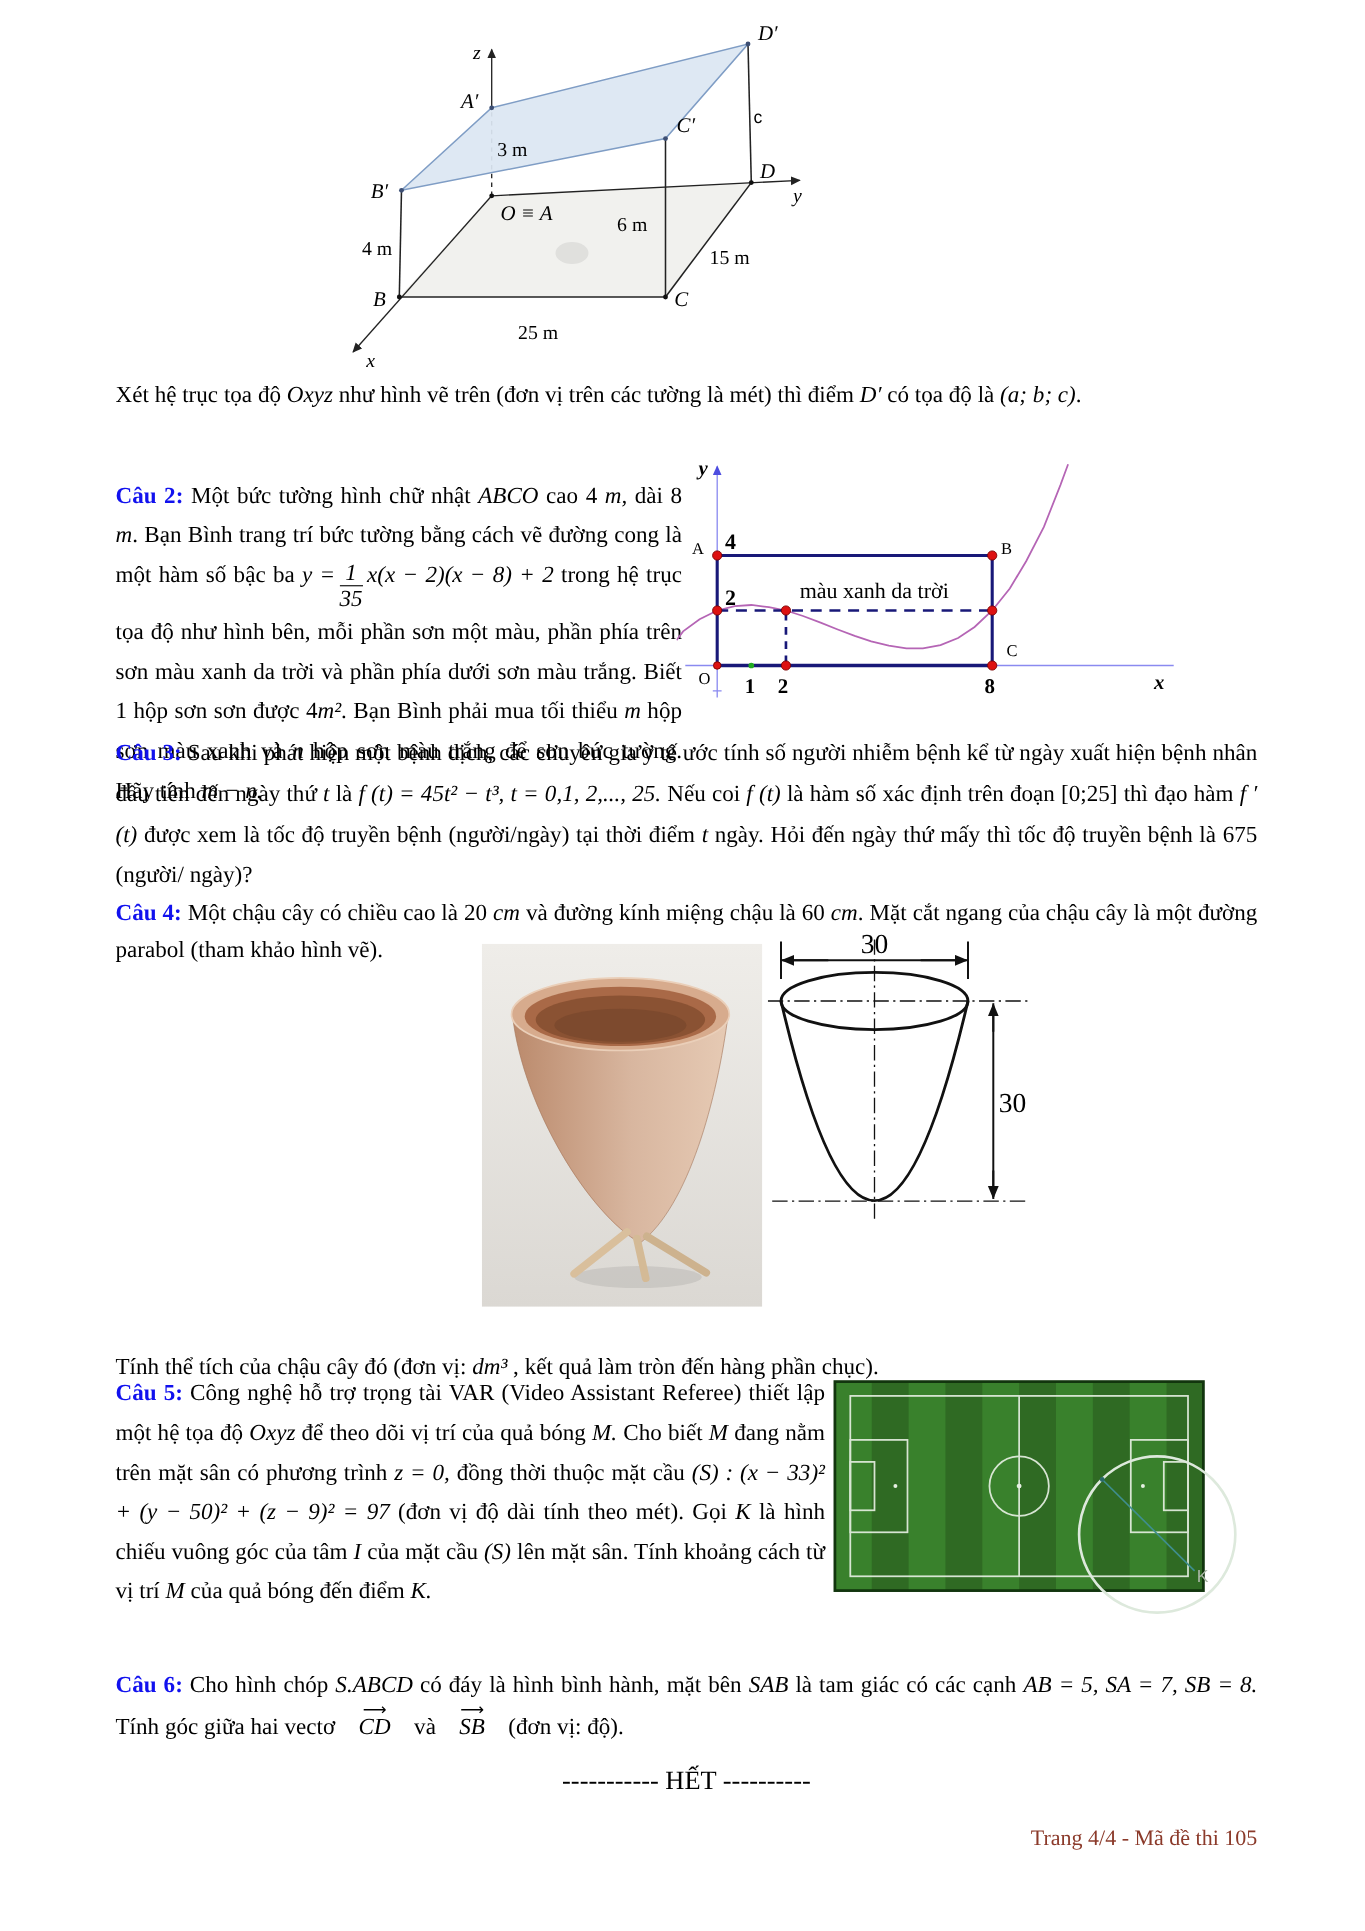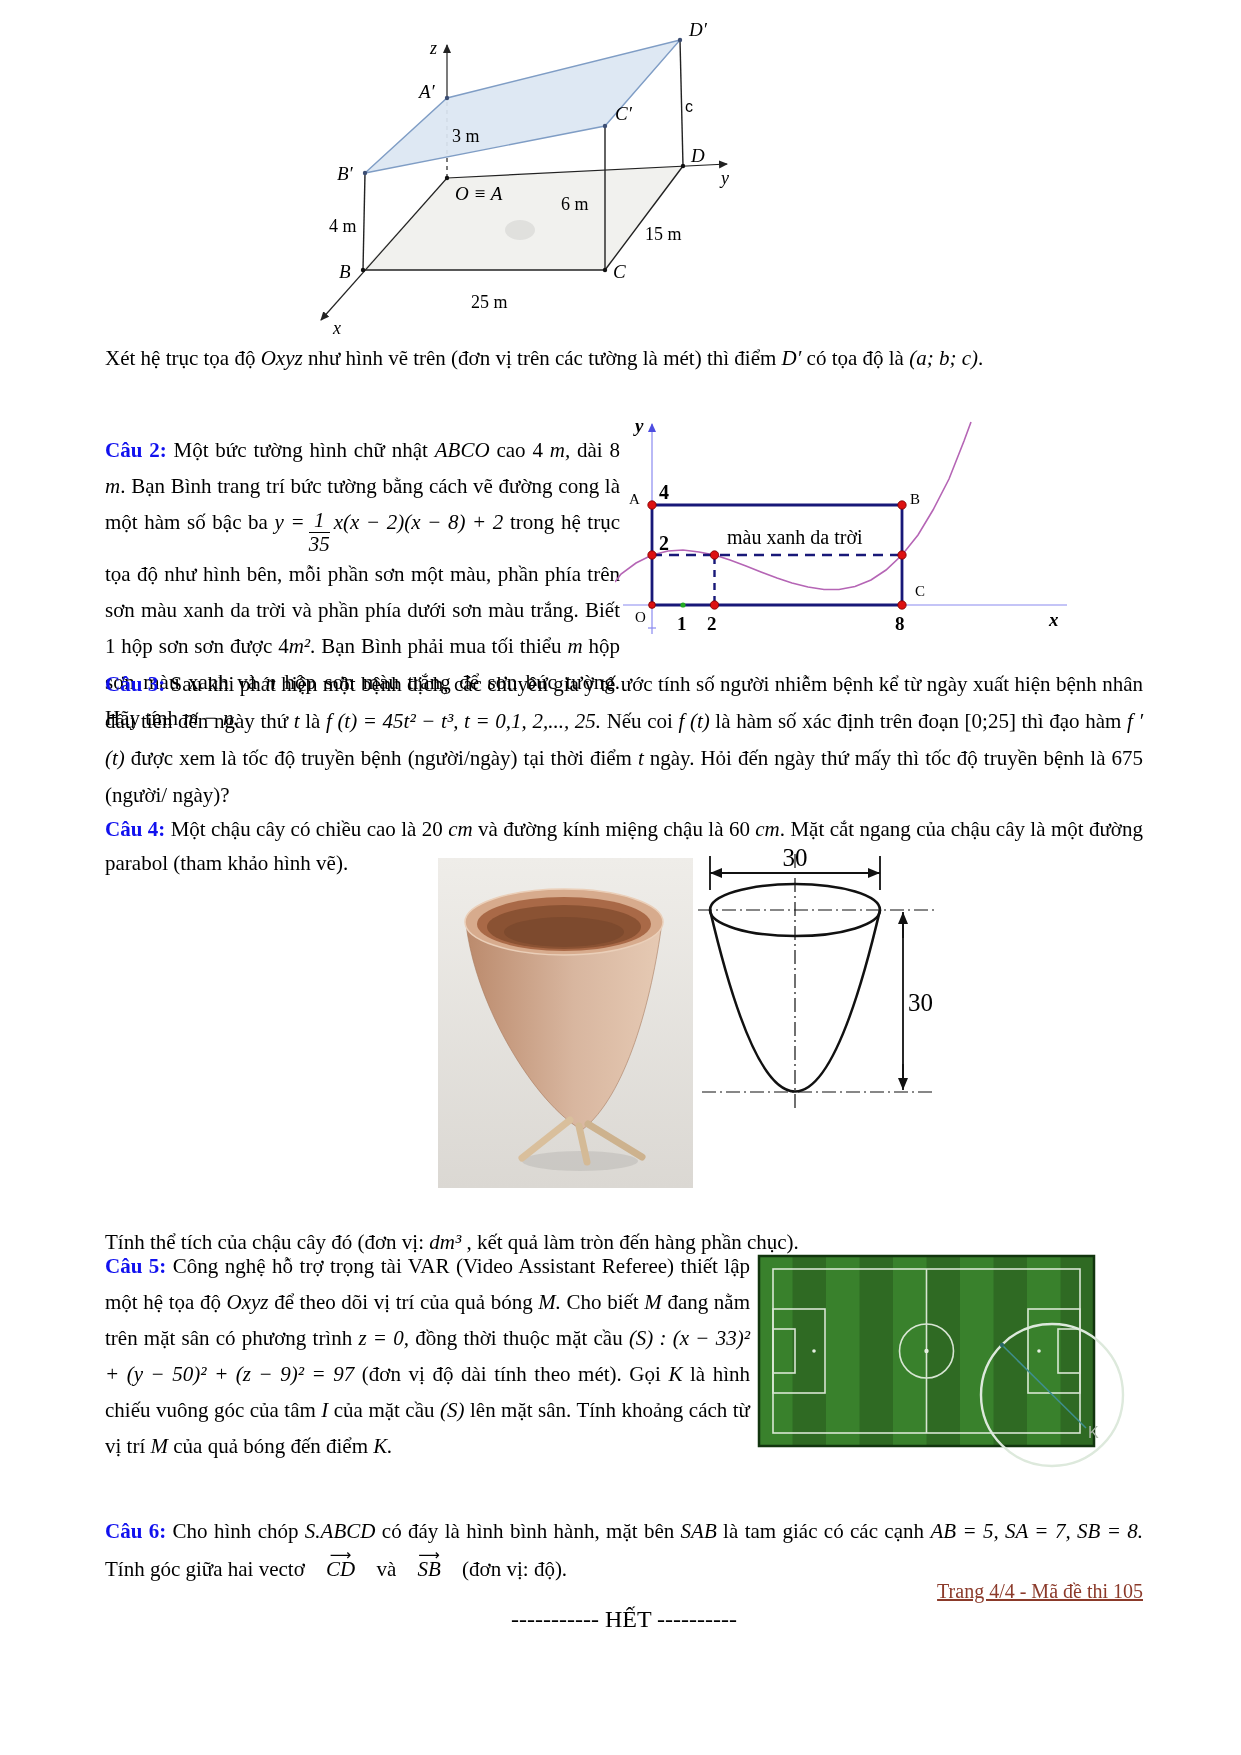--- a/index.html
+++ b/index.html
@@ -226,15 +226,15 @@
     <line x1="250" y1="93" x2="334" y2="176" stroke="#3f8e8e" stroke-width="1.5"></line>
     <circle cx="250" cy="93" r="2.2" fill="#2a6a6a"></circle>
     <text x="336" y="186" font-size="16" class="sans" fill="#aab6a7">K</text>
   </svg>
 
   <div class="abs" style="left:105px;top:1512px;width:1038px;">
     <p class="para" style="line-height:38px;"><span class="qlabel">Câu 6:</span><span> Cho hình chóp </span><span class="it">S.ABCD</span><span> có đáy là hình bình hành, mặt bên </span><span class="it">SAB</span><span> là tam giác có các cạnh </span><span class="it">AB = 5, SA = 7, SB = 8.</span><span> Tính góc giữa hai vectơ </span><span class="vec">CD</span><span> và </span><span class="vec">SB</span><span> (đơn vị: độ).</span></p>
   </div>
 
   <div class="abs closing" style="left:105px;top:1606px;width:1038px;">----------- HẾT ----------</div>
-  <div class="abs footer" style="left:105px;top:1580px;width:1038px;text-decoration:underline;">Trang 4/4 - Mã đề thi 105</div>
+  <div class="abs footer" style="left:105px;top:1660px;width:1038px;">Trang 4/4 - Mã đề thi 105</div>
 
 </div>
 
 </body></html>

